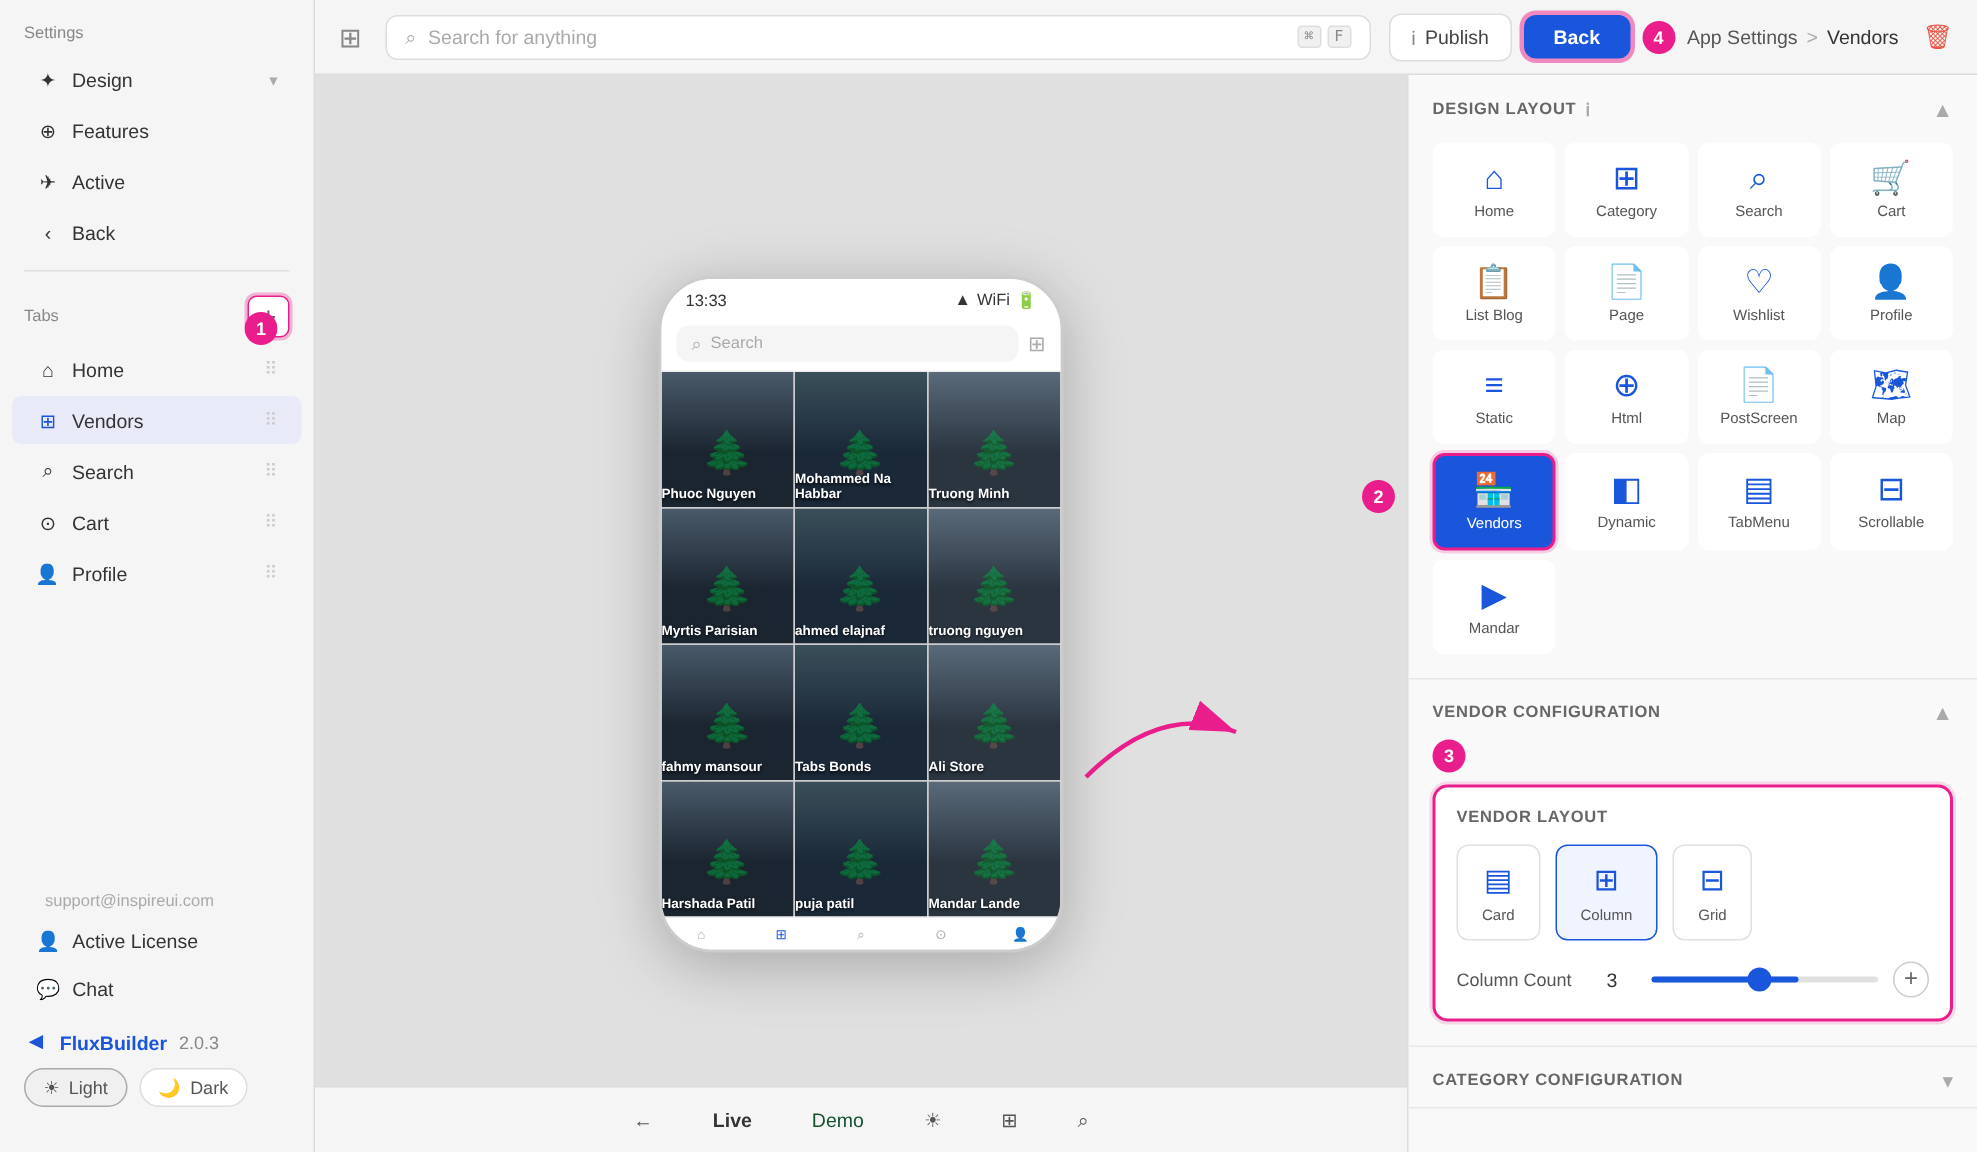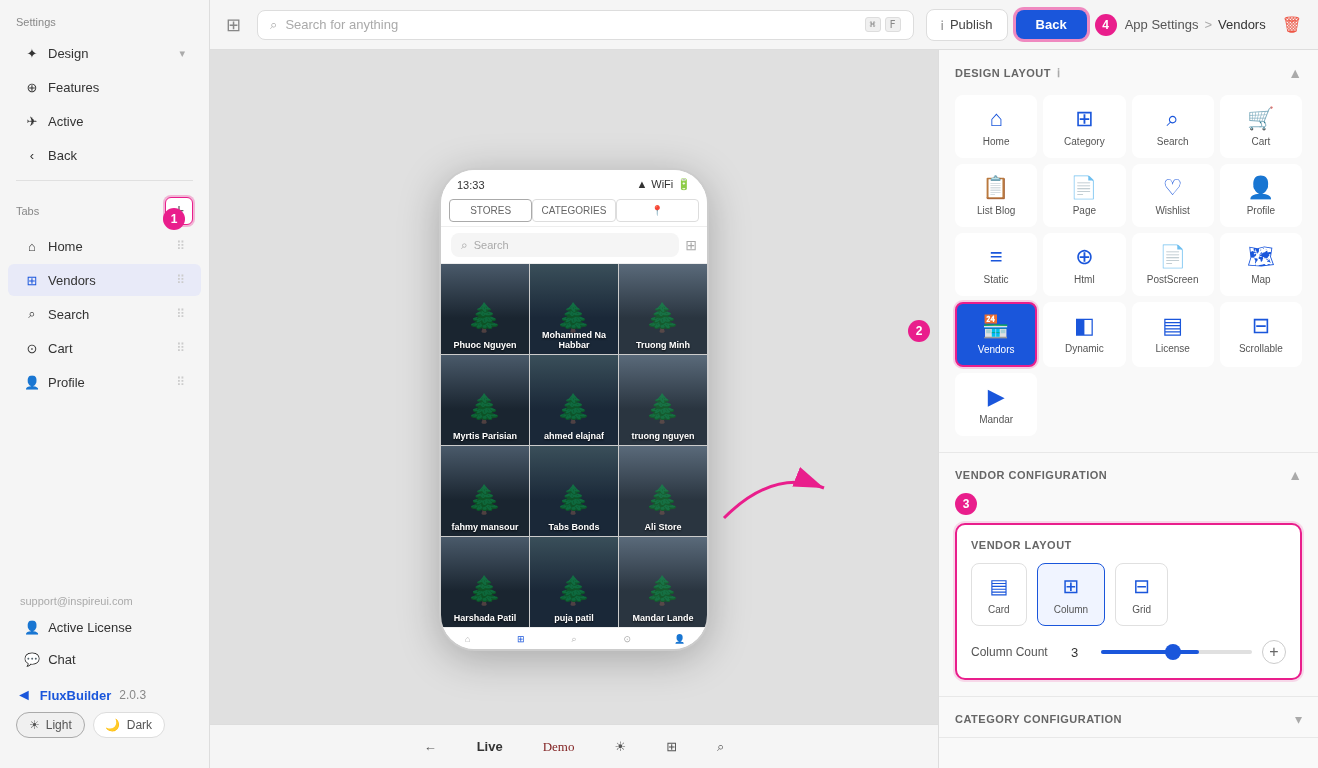--- a/index.html
+++ b/index.html
@@ -10,21 +10,21 @@
     .sidebar-settings { font-size: 11px; color: #888; padding: 4px 16px 8px; }
     .sidebar-item { display: flex; align-items: center; gap: 8px; padding: 8px 16px; cursor: pointer; font-size: 13px; color: #333; border-radius: 6px; margin: 1px 8px; }
     .sidebar-item.active { background: #e8eaf8; }
     .sidebar-item .icon { width: 16px; height: 16px; display: flex; align-items: center; justify-content: center; flex-shrink: 0; }
     .sidebar-item .drag { margin-left: auto; color: #ccc; font-size: 12px; }
     .sidebar-divider { height: 1px; background: #e0e0e0; margin: 8px 16px; }
     .sidebar-tabs-label { font-size: 11px; color: #888; padding: 8px 16px 4px; display: flex; align-items: center; justify-content: space-between; }
     .add-tab-btn { width: 28px; height: 28px; border: 1.5px solid #ccc; border-radius: 6px; display: flex; align-items: center; justify-content: center; cursor: pointer; color: #666; font-size: 16px; background: white; }
     .add-tab-btn.highlight { border-color: #e91e8c; box-shadow: 0 0 0 2px rgba(233,30,140,0.3); }
     .sidebar-bottom { margin-top: auto; padding: 8px 0; }
-    .sidebar-email { font-size: 11px; color: #aaa; padding: 4px 20px; }
+    .sidebar-email { font-size: 11px; color: #aaa; padding: 4px 30px; }
 
     
     .main { flex: 1; display: flex; flex-direction: column; overflow: hidden; }
 
     
     .topbar { height: 50px; background: #f5f5f5; border-bottom: 1px solid #ddd; display: flex; align-items: center; padding: 0 16px; gap: 12px; flex-shrink: 0; }
     .topbar-grid { color: #888; font-size: 18px; cursor: pointer; margin-right: 4px; }
     .topbar-search { flex: 1; display: flex; align-items: center; gap: 8px; background: white; border: 1px solid #ddd; border-radius: 8px; padding: 6px 12px; font-size: 13px; color: #aaa; }
     .topbar-search kbd { background: #f0f0f0; border: 1px solid #ddd; border-radius: 3px; font-size: 10px; padding: 1px 4px; color: #888; }
     .topbar-right { display: flex; align-items: center; gap: 8px; }
@@ -54,32 +54,32 @@
     .phone-search-expand { color: #aaa; font-size: 14px; cursor: pointer; }
 
     
     .vendor-grid { display: grid; grid-template-columns: repeat(3, 1fr); gap: 1px; background: #ccc; }
     .vendor-card { background: #2a3a3a; position: relative; height: 90px; overflow: hidden; }
     .vendor-card-bg { width: 100%; height: 100%; background: linear-gradient(180deg, #3a4a4a 0%, #1a2530 100%); display: flex; align-items: flex-end; padding: 4px; }
     .vendor-card-bg.v1 { background: linear-gradient(180deg, #4a5a6a 0%, #1a2530 60%); }
     .vendor-card-bg.v2 { background: linear-gradient(180deg, #3a4f5a 0%, #1a2838 60%); }
     .vendor-card-bg.v3 { background: linear-gradient(180deg, #5a6a7a 0%, #2a3540 60%); }
     .vendor-card-tree { position: absolute; bottom: 20px; left: 50%; transform: translateX(-50%); font-size: 28px; opacity: 0.5; }
-    .vendor-card-name { font-size: 9px; color: white; font-weight: 600; text-align: center; width: 100%; text-shadow: 0 1px 2px rgba(0,0,0,0.8); position: absolute; bottom: 4px; left: 0; right: 0; }
+    .vendor-card-name { font-size: 9px; color: white; font-weight: 600; text-align: left; width: 100%; text-shadow: 0 1px 2px rgba(0,0,0,0.8); position: absolute; bottom: 4px; left: 0; right: 0; }
 
     
     .phone-nav { display: flex; border-top: 1px solid #eee; padding: 6px 0 4px; background: white; }
     .phone-nav-item { flex: 1; display: flex; flex-direction: column; align-items: center; font-size: 9px; color: #aaa; gap: 2px; cursor: pointer; }
     .phone-nav-item.active { color: #1a56db; }
 
     
     .bottom-bar { height: 44px; background: #f5f5f5; border-top: 1px solid #ddd; display: flex; align-items: center; justify-content: center; gap: 20px; }
     .bottom-btn { display: flex; align-items: center; gap: 6px; font-size: 13px; color: #555; cursor: pointer; padding: 6px 10px; border-radius: 6px; }
     .bottom-live { font-weight: 600; color: #333; }
-    .bottom-demo { color: #7f1d1d; font-family: Liberation Serif, serif; }
+    .bottom-demo { color: #14532d; }
 
     
     .right-panel { width: 380px; background: #f9f9f9; border-left: 1px solid #ddd; display: flex; flex-direction: column; overflow-y: auto; flex-shrink: 0; }
     .panel-section { border-bottom: 1px solid #e8e8e8; }
     .panel-section-header { display: flex; align-items: center; justify-content: space-between; padding: 14px 16px 10px; }
     .panel-section-title { font-size: 11px; font-weight: 700; color: #666; letter-spacing: 0.5px; text-transform: uppercase; display: flex; align-items: center; gap: 6px; }
     .panel-collapse { color: #aaa; cursor: pointer; font-size: 14px; }
 
     
     .layout-grid { display: grid; grid-template-columns: repeat(4, 1fr); gap: 6px; padding: 4px 16px 16px; }
@@ -252,31 +252,20 @@
 
         <div class="phone-status">
           <span>13:33</span>
           <div class="phone-status-icons">
             <span>▲</span>
             <span>WiFi</span>
             <span>🔋</span>
           </div>
         </div>
 
-        <div class="phone-tabs">
-          <div class="phone-tab active">
-            <span>STORES</span>
-          </div>
-          <div class="phone-tab">
-            <span>CATEGORIES</span>
-          </div>
-          <div class="phone-tab phone-tab-loc">
-            <span style="color:#1a56db;">📍</span>
-          </div>
-        </div>
 
         <div class="phone-search">
           <div class="phone-search-bar">
             <span style="color:#aaa;font-size:12px;">⌕</span>
             <span>Search</span>
           </div>
           <span class="phone-search-expand">⊞</span>
         </div>
 
         <div class="vendor-grid">
@@ -466,21 +455,21 @@
           <div class="layout-item selected highlight-border">
             <span class="layout-icon">🏪</span>
             <span class="layout-label">Vendors</span>
           </div>
           <div class="layout-item">
             <span class="layout-icon">◧</span>
             <span class="layout-label">Dynamic</span>
           </div>
           <div class="layout-item">
             <span class="layout-icon">▤</span>
-            <span class="layout-label">License</span>
+            <span class="layout-label">TabMenu</span>
           </div>
           <div class="layout-item">
             <span class="layout-icon">⊟</span>
             <span class="layout-label">Scrollable</span>
           </div>
           <div class="layout-item">
             <span class="layout-icon">▶</span>
             <span class="layout-label">Mandar</span>
           </div>
         </div>

